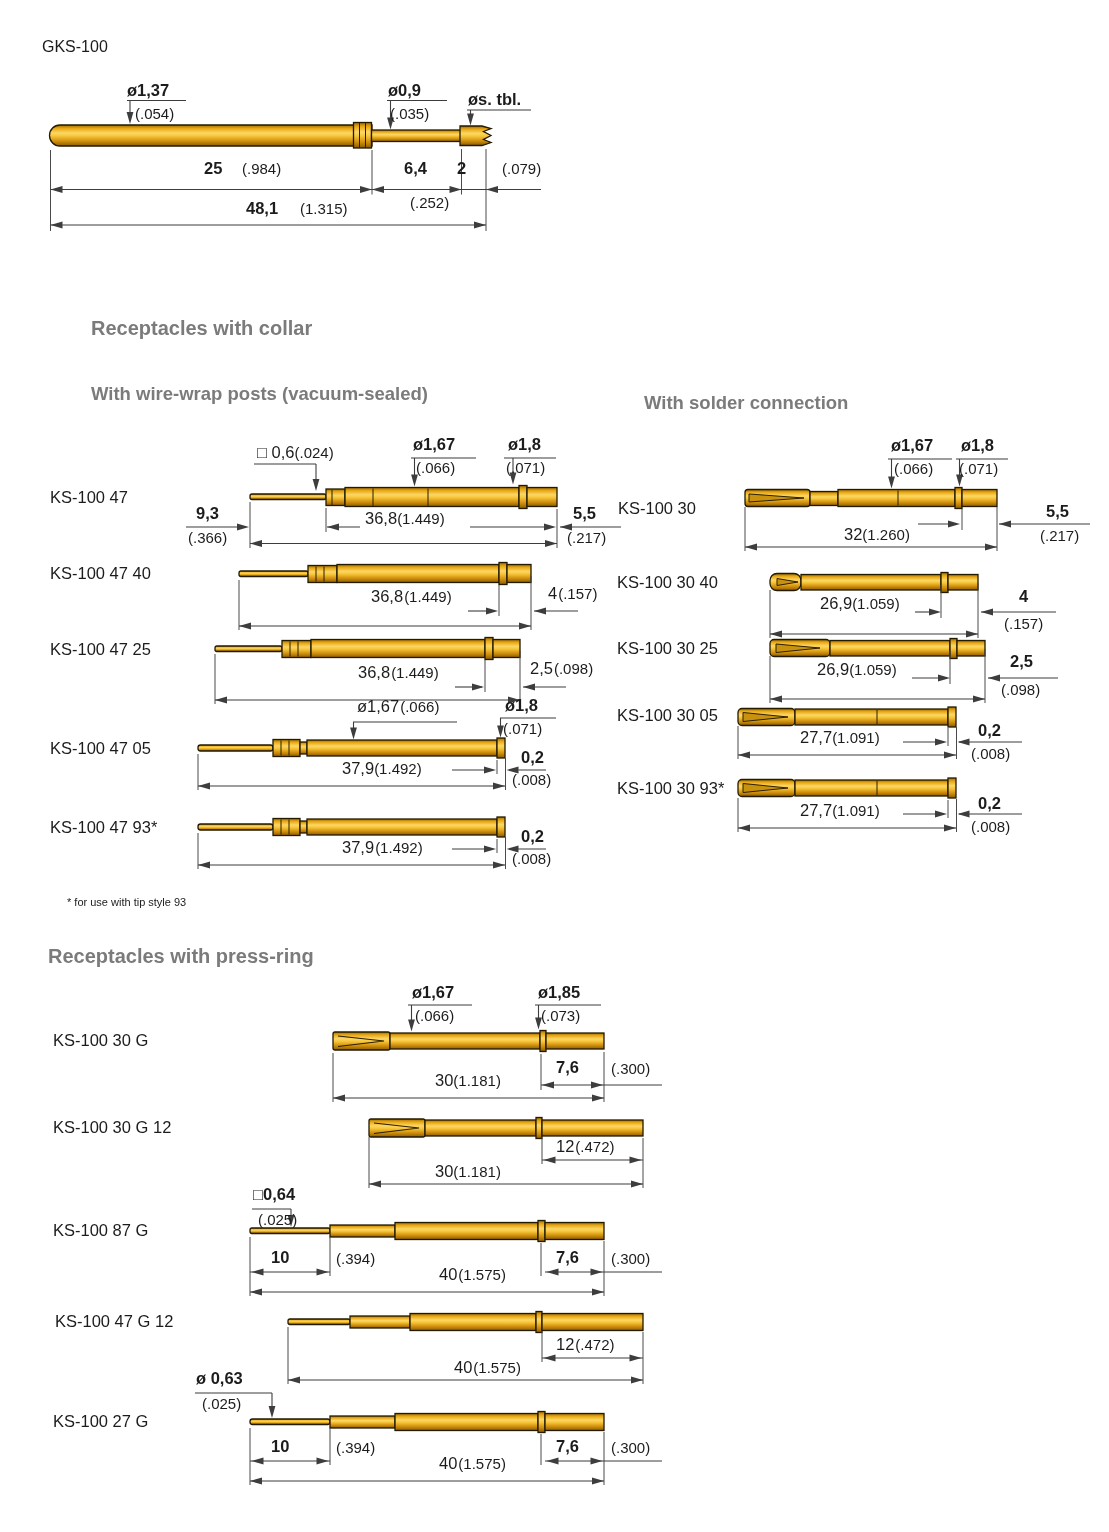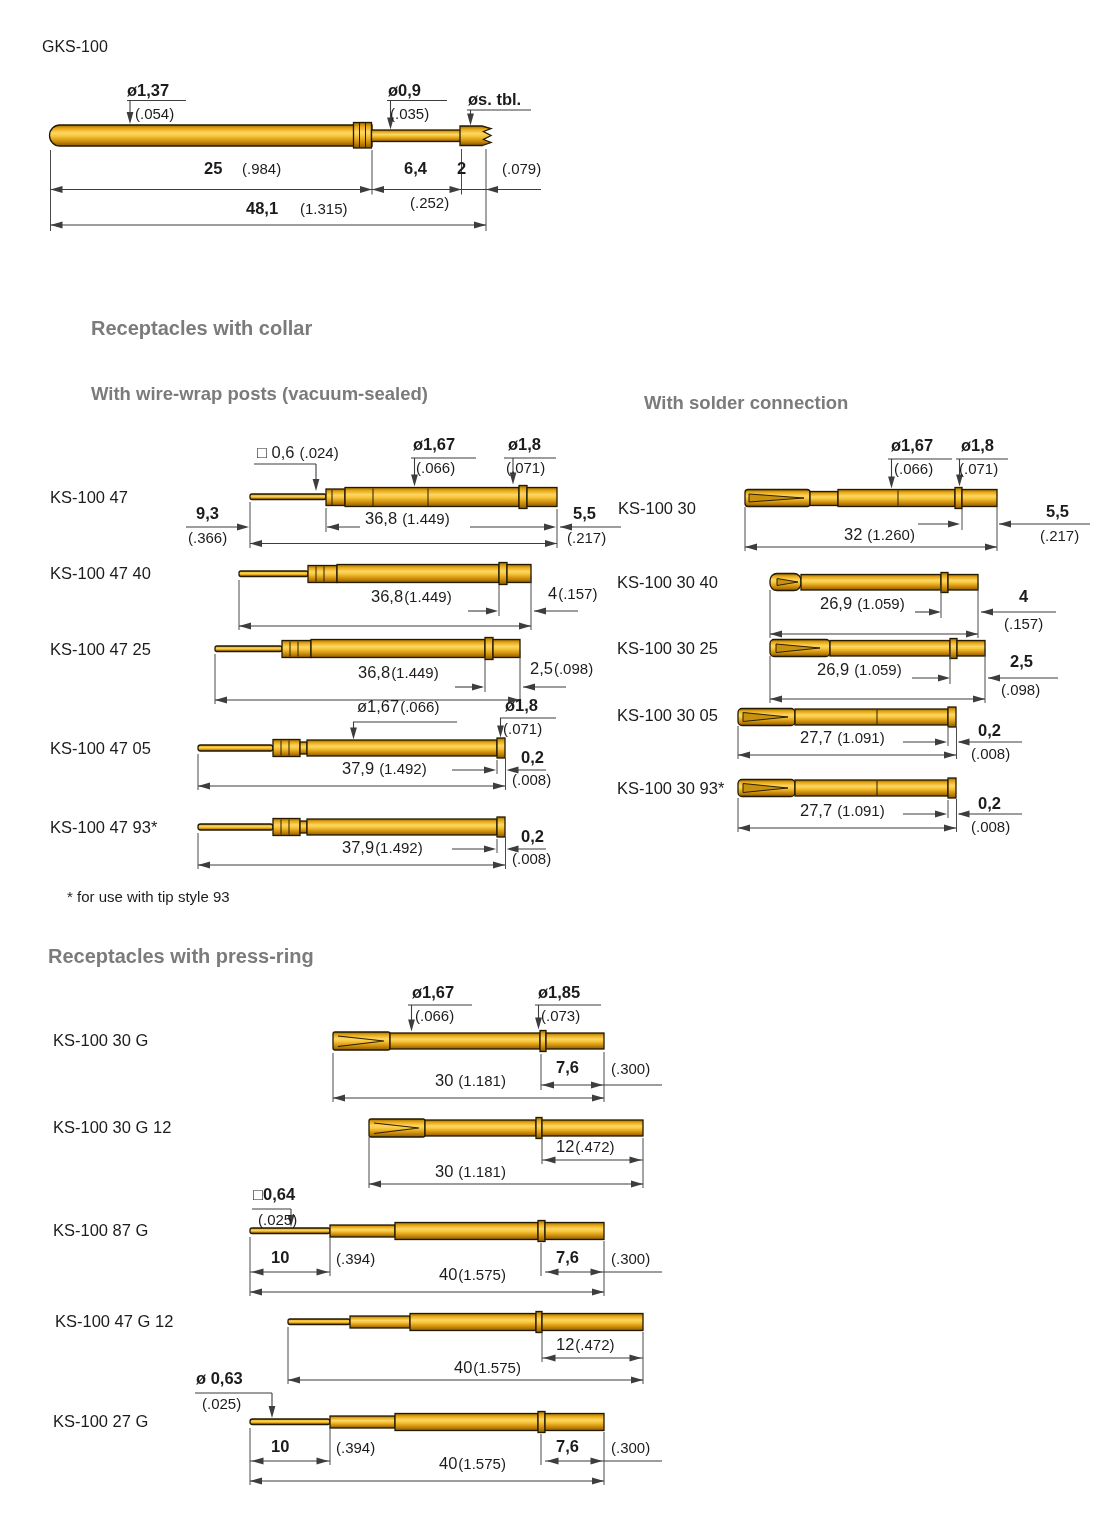--- a/index.html
+++ b/index.html
@@ -13,22 +13,22 @@
   .seam{stroke:#2a1f00;stroke-width:1px;}
   .slot{fill:#c9920e;stroke:#2a1f00;stroke-width:1px;}
   .blade{stroke:#2a1f00;stroke-width:1.2px;fill:none;}
   .txt{position:absolute;white-space:nowrap;line-height:1.08;}
   .t-title{font-size:16px;}
   .t-h1{font-size:20px;font-weight:bold;color:#7b7b7b;}
   .t-h2{font-size:18.5px;font-weight:bold;color:#7b7b7b;}
   .t-row{font-size:16.5px;}
   .t-dim{font-size:16.5px;font-weight:bold;}
   .t-in{font-size:15px;}
-  .t-note{font-size:15px;}
-  .pair .in{font-size:15px;margin-left:5px;}
+  .t-note{font-size:11px;margin-top:8px;}
+  .pair .in{font-size:15px;}
   .pair .mm{font-size:16.5px;text-align:center;}
   .pair.nogap .in{margin-left:1px;}
 </style>
 </head>
 <body>
 
 <div id="stage">
 
 <svg width="1109" height="1532" viewBox="0 0 1109 1532">
   <defs>

